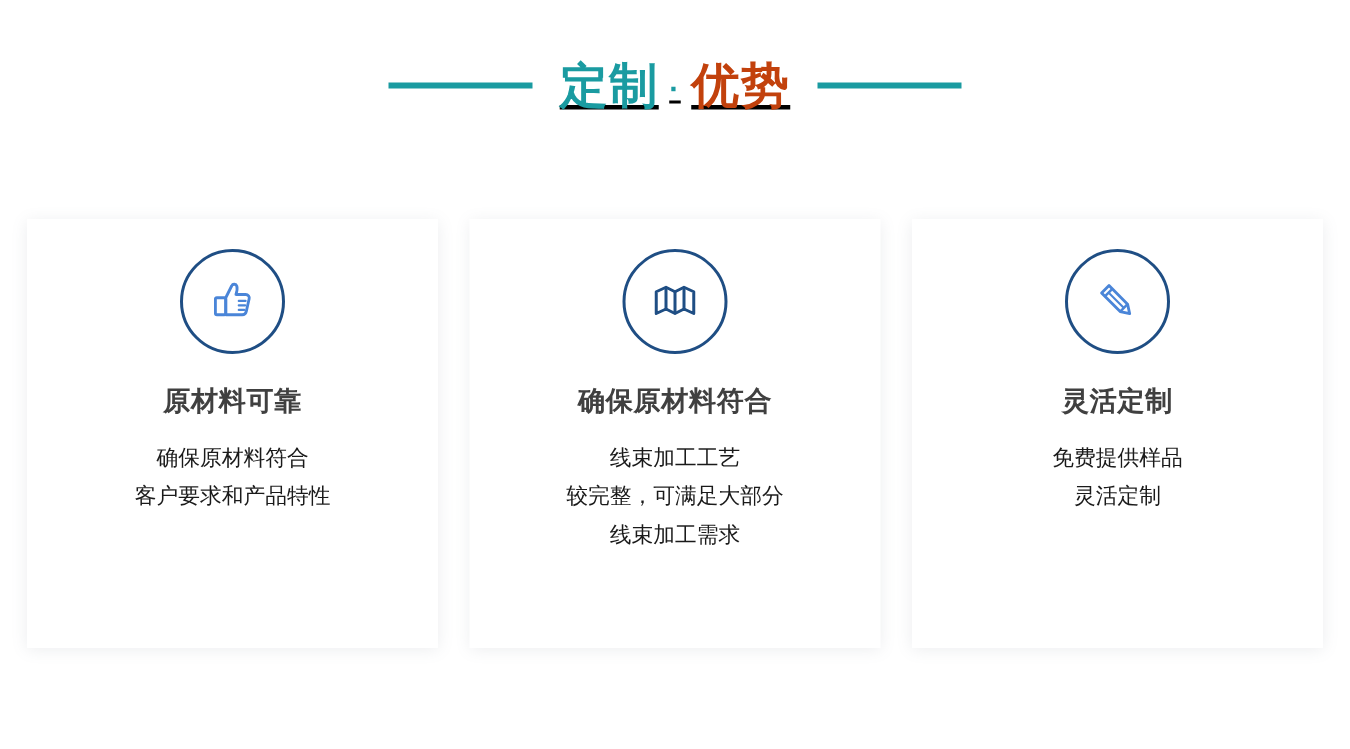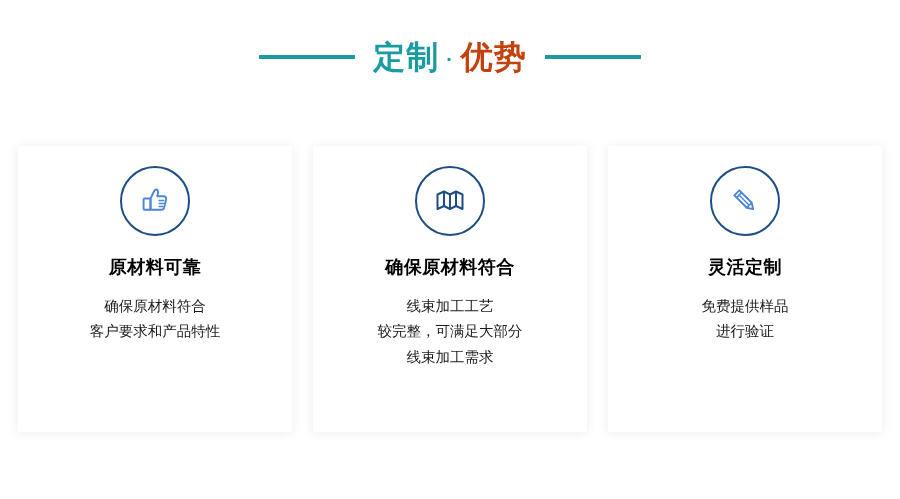--- a/index.html
+++ b/index.html
@@ -40,20 +40,21 @@
   }
   .heading-text {
     display: flex;
     align-items: baseline;
     gap: 6px;
     white-space: nowrap;
     font-size: 32px;
     font-weight: bold;
     letter-spacing: 1px;
     line-height: 1;
+    text-decoration: underline;
   }
   .heading-primary { color: #1a9ba1; }
   .heading-dot {
     color: #1a9ba1;
     font-size: 20px;
     position: relative;
     top: -2px;
     padding: 0 1px;
   }
   .heading-secondary { color: #c2410c; }
@@ -88,21 +89,21 @@
     align-items: center;
     justify-content: center;
     box-sizing: border-box;
   }
   .icon-circle svg { display: block; }
 
   .card-title {
     margin-top: 22px;
     font-size: 18px;
     font-weight: bold;
-    color: #000000;
+    color: #404040;
     letter-spacing: 0.5px;
     line-height: 1;
     text-align: right;
   }
   .card-body {
     margin-top: 18px;
     font-size: 14.5px;
     font-weight: normal;
     color: #1a1a1a;
     line-height: 1.75;
@@ -162,18 +163,18 @@
           <g transform="rotate(-45 21 21)">
             <path d="M17.5 9.5 L24.5 9.5 L24.5 27 L21 32.5 L17.5 27 Z" stroke="#4a85d8" stroke-width="1.9" stroke-linejoin="round"></path>
             <path d="M17.5 27 L24.5 27" stroke="#4a85d8" stroke-width="1.7"></path>
             <path d="M17.5 12.6 L24.5 12.6" stroke="#4a85d8" stroke-width="1.7"></path>
             <path d="M21 13.2 L21 26.6" stroke="#4a85d8" stroke-width="1.4"></path>
           </g>
         </svg>
       </span>
       <div class="card-title">灵活定制</div>
       <div class="card-body">免费提供样品
-进行验证</div>
+灵活定制</div>
     </div>
 
 
   </div>
 </div>
 
 </body></html>

